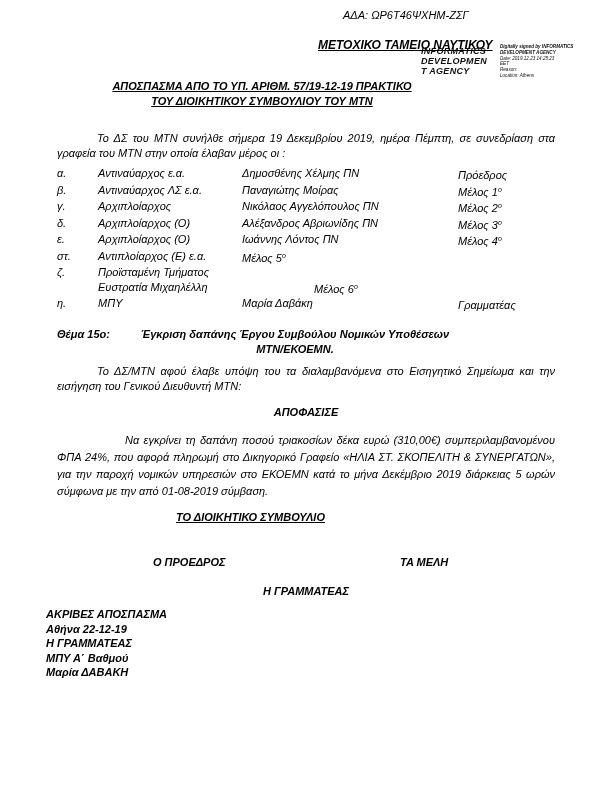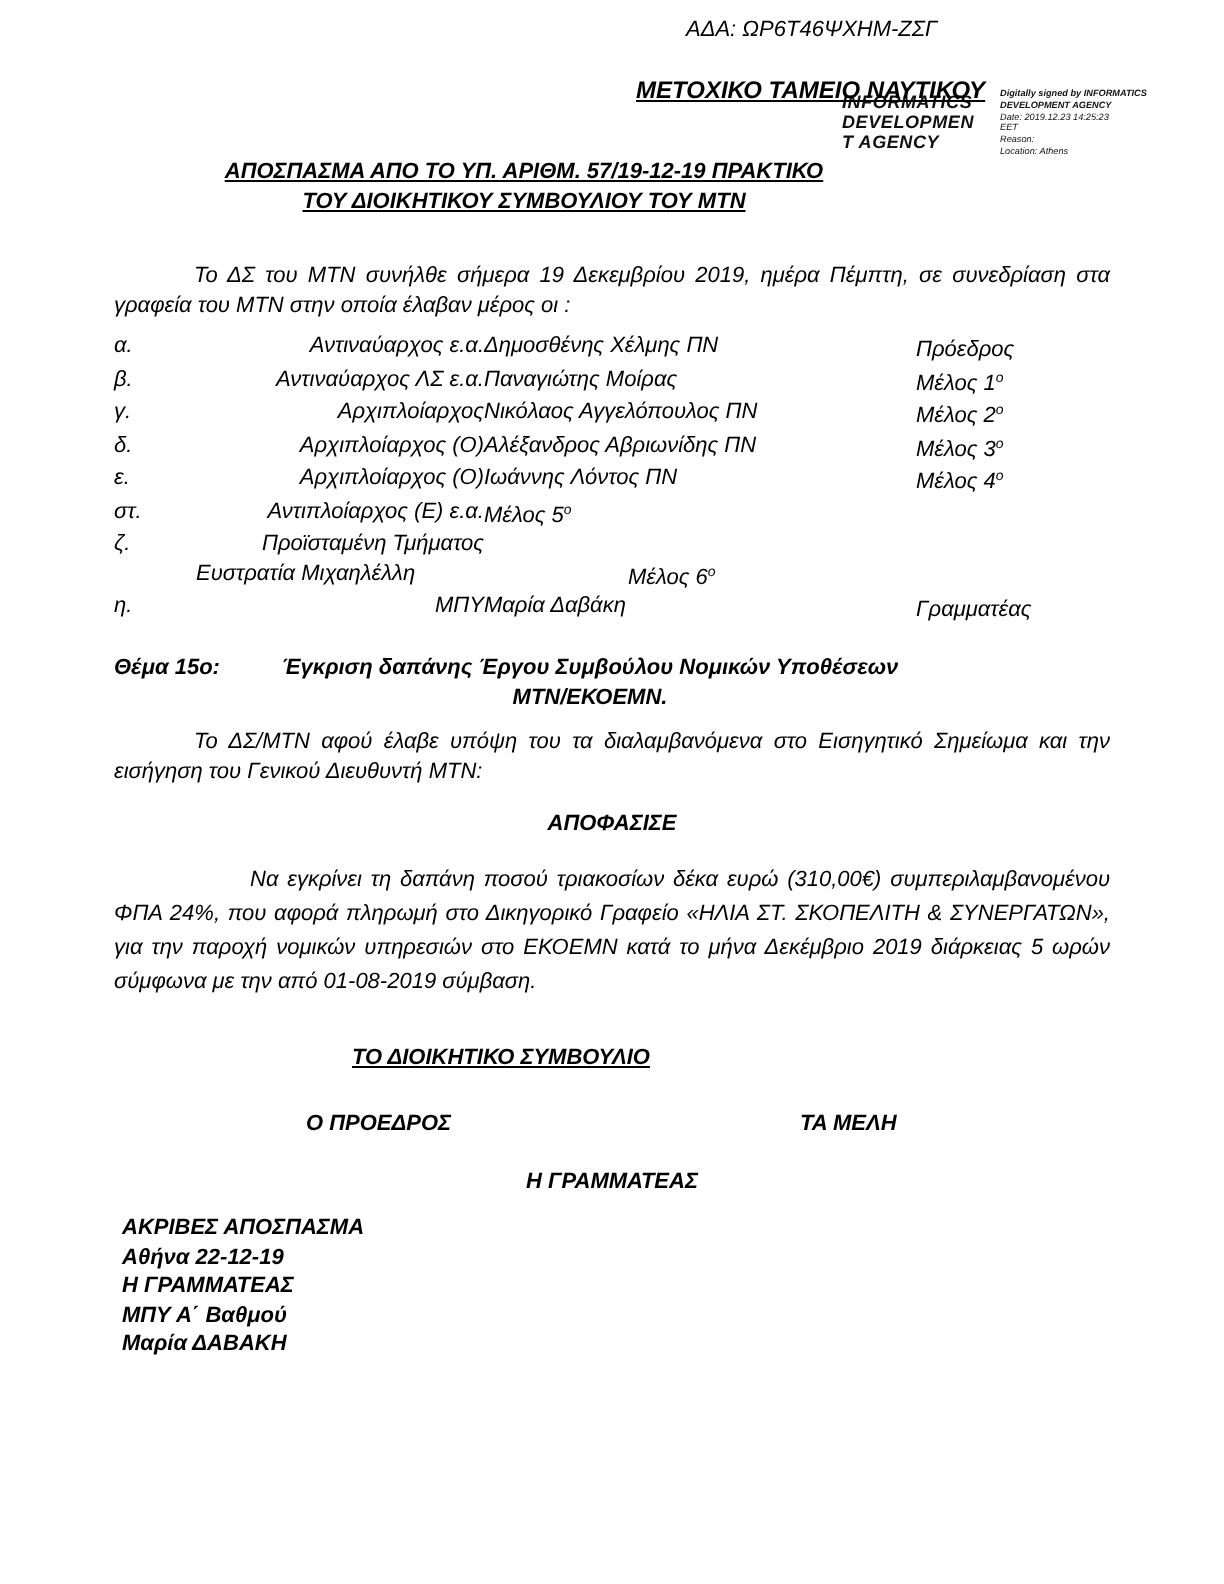--- a/index.html
+++ b/index.html
@@ -23,42 +23,42 @@
   .stamp-sig .sig-strong{font-weight:bold;}
 
   .doc-title{top:79px;left:57px;width:410px;text-align:center;font-weight:bold;font-size:11px;line-height:15px;}
   .doc-title div{text-decoration:underline;}
 
   .intro{top:131px;left:57px;width:498px;line-height:14.5px;text-indent:40px;}
 
   .members{top:166px;left:57px;width:505px;line-height:14.5px;}
   .m-row{display:flex;}
   .m-letter{width:41px;flex:0 0 41px;}
-  .m-rank{width:144px;flex:0 0 144px;text-align:right;}
+  .m-rank{width:144px;flex:0 0 144px;}
   .m-name{width:216px;flex:0 0 216px;}
   .m-role{flex:1;}
   .m-role sup{font-size:7px;vertical-align:4px;}
 
   .topic{top:327px;left:57px;display:flex;font-weight:bold;line-height:15px;}
   .topic-label{width:58px;flex:0 0 58px;}
   .topic-text{width:360px;text-align:center;}
 
   .consideration{top:364px;left:57px;width:498px;line-height:14.5px;text-indent:40px;}
 
   .decision-heading{top:406px;left:0;width:612px;text-align:center;font-weight:bold;}
   .decision{top:432px;left:57px;width:498px;line-height:17px;text-indent:68px;}
 
-  .board-heading{top:511px;left:0;width:501px;text-align:center;font-weight:bold;margin-top:12px;}
+  .board-heading{top:511px;left:0;width:501px;text-align:center;font-weight:bold;}
   .board-heading span{text-decoration:underline;}
 
   .sig-president{top:556px;left:153px;font-weight:bold;}
   .sig-members{top:556px;left:400px;font-weight:bold;}
   .sig-secretary{top:585px;left:0;width:612px;text-align:center;font-weight:bold;}
 
-  .certification{top:607px;left:61px;font-weight:bold;line-height:14.6px;}
+  .certification{top:607px;left:46px;font-weight:bold;line-height:14.6px;}
 </style>
 </head>
 <body>
 
 <div class="page">
 
   <div class="abs ada">ΑΔΑ: ΩΡ6Τ46ΨΧΗΜ-ΖΣΓ</div>
 
   <div class="abs stamp-agency">
     <div>INFORMATICS</div>

